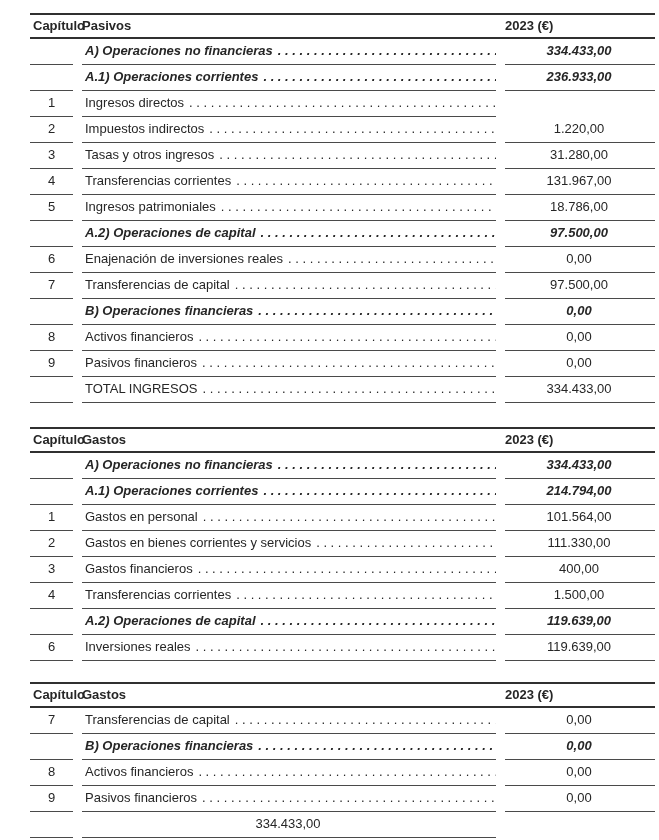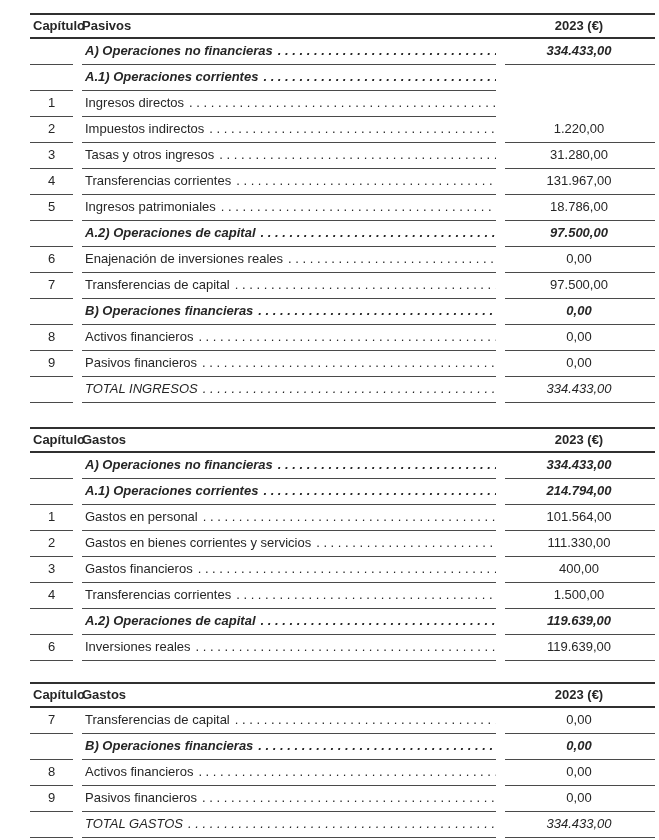--- a/index.html
+++ b/index.html
@@ -21,21 +21,21 @@
     grid-template-columns: 43px 1fr 150px;
     column-gap: 9px;
     border-top: 2px solid #303030;
     border-bottom: 2px solid #303030;
     padding: 3px 0 4px;
     font-size: 13px;
     font-weight: bold;
     line-height: 15px;
   }
   .thead .c1 { padding-left: 3px; white-space: nowrap; }
-  .thead .c3 { text-align: center; padding-right: 2px; white-space: nowrap; }
+  .thead .c3 { text-align: left; padding-right: 2px; white-space: nowrap; }
 
   .row {
     display: grid;
     grid-template-columns: 43px 1fr 150px;
     column-gap: 9px;
     font-size: 13px;
     line-height: 15px;
   }
   .row > div {
     border-bottom: 1px solid #4a4a4a;
@@ -55,21 +55,21 @@
     overflow: hidden;
     white-space: nowrap;
     margin-left: 5px;
   }
   .row .c2 .dots::after {
     content: ". . . . . . . . . . . . . . . . . . . . . . . . . . . . . . . . . . . . . . . . . . . . . . . . . . . . . . . . . . . . . . . . . . . . . . . . . . . . . . . . . . . . . . . .";
   }
   .row .c3 { text-align: center; padding-right: 2px; white-space: nowrap; }
 
   .row.section { font-weight: bold; font-style: italic; }
-  .row.total   { font-style: italic; }
+  .row.total   { }
 </style>
 </head>
 <body>
 
 <div class="doc">
 
   <section class="tbl tbl-1">
     <div class="thead">
       <div class="c1">Capítulo</div>
       <div class="c2">Pasivos</div>
@@ -83,20 +83,21 @@
             <span class="dots"></span>
           </div>
           <div class="c3">334.433,00</div>
         </div>
         <div class="row section">
           <div class="c1"></div>
           <div class="c2">
             <span class="lbl">A.1) Operaciones corrientes</span>
             <span class="dots"></span>
           </div>
+          <div class="c3">236.933,00</div>
         </div>
         <div class="row normal">
           <div class="c1">1</div>
           <div class="c2">
             <span class="lbl">Ingresos directos</span>
             <span class="dots"></span>
           </div>
         </div>
         <div class="row normal">
           <div class="c1">2</div>
@@ -297,22 +298,18 @@
         <div class="row normal">
           <div class="c1">9</div>
           <div class="c2">
             <span class="lbl">Pasivos financieros</span>
             <span class="dots"></span>
           </div>
           <div class="c3">0,00</div>
         </div>
         <div class="row total">
           <div class="c1"></div>
-          <div class="c2">
-            <span class="lbl">TOTAL GASTOS</span>
-            <span class="dots"></span>
-          </div>
           <div class="c3">334.433,00</div>
         </div>
       </div>
   </section>
 
 </div>
 
 </body></html>

